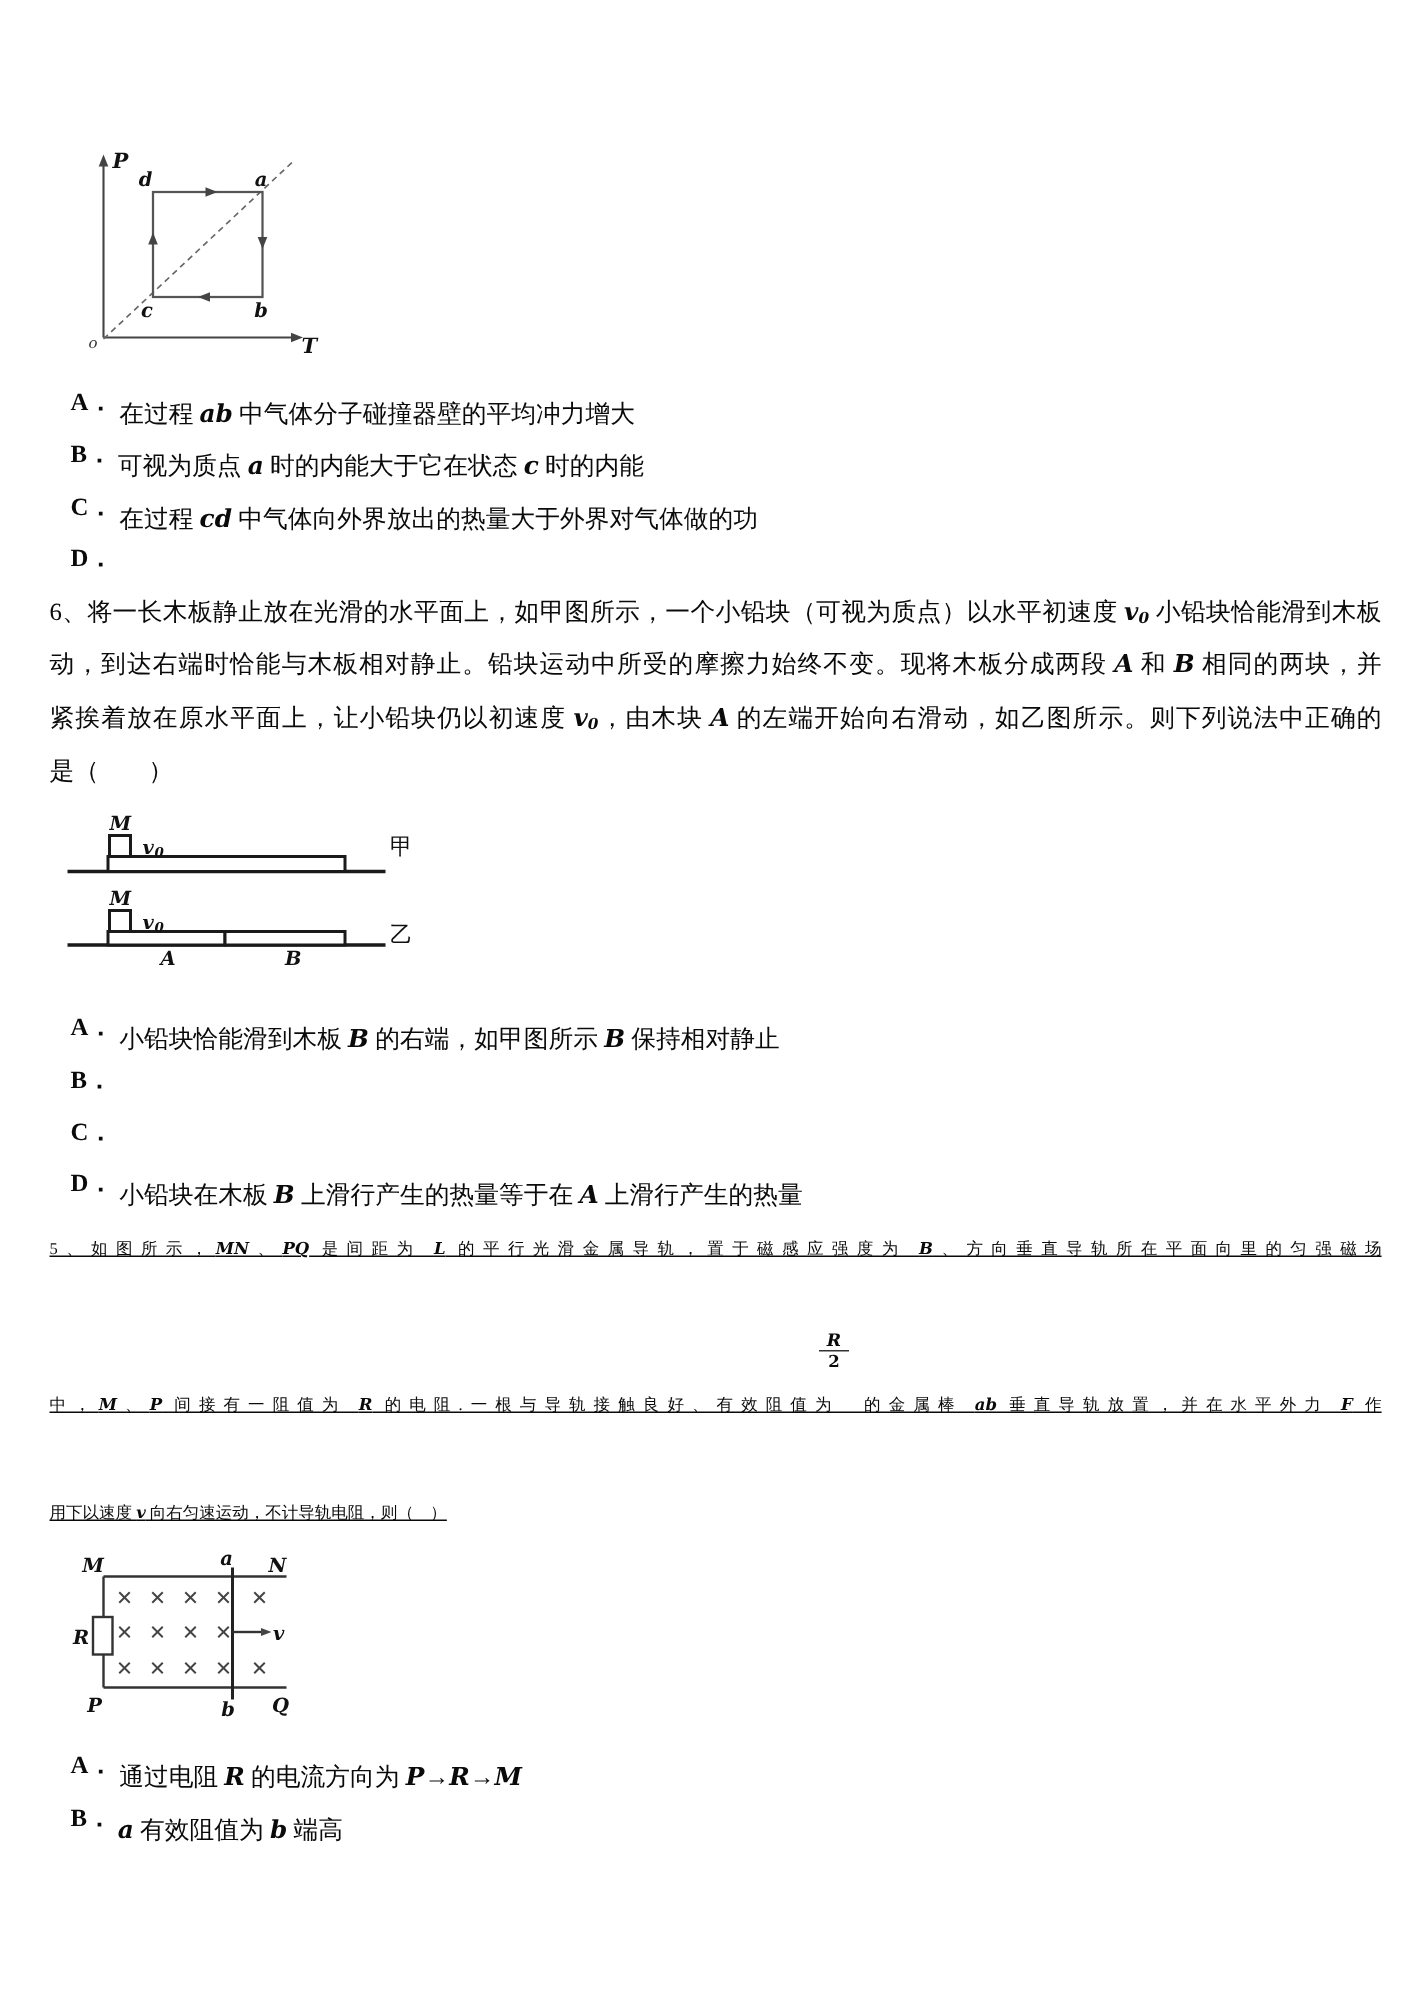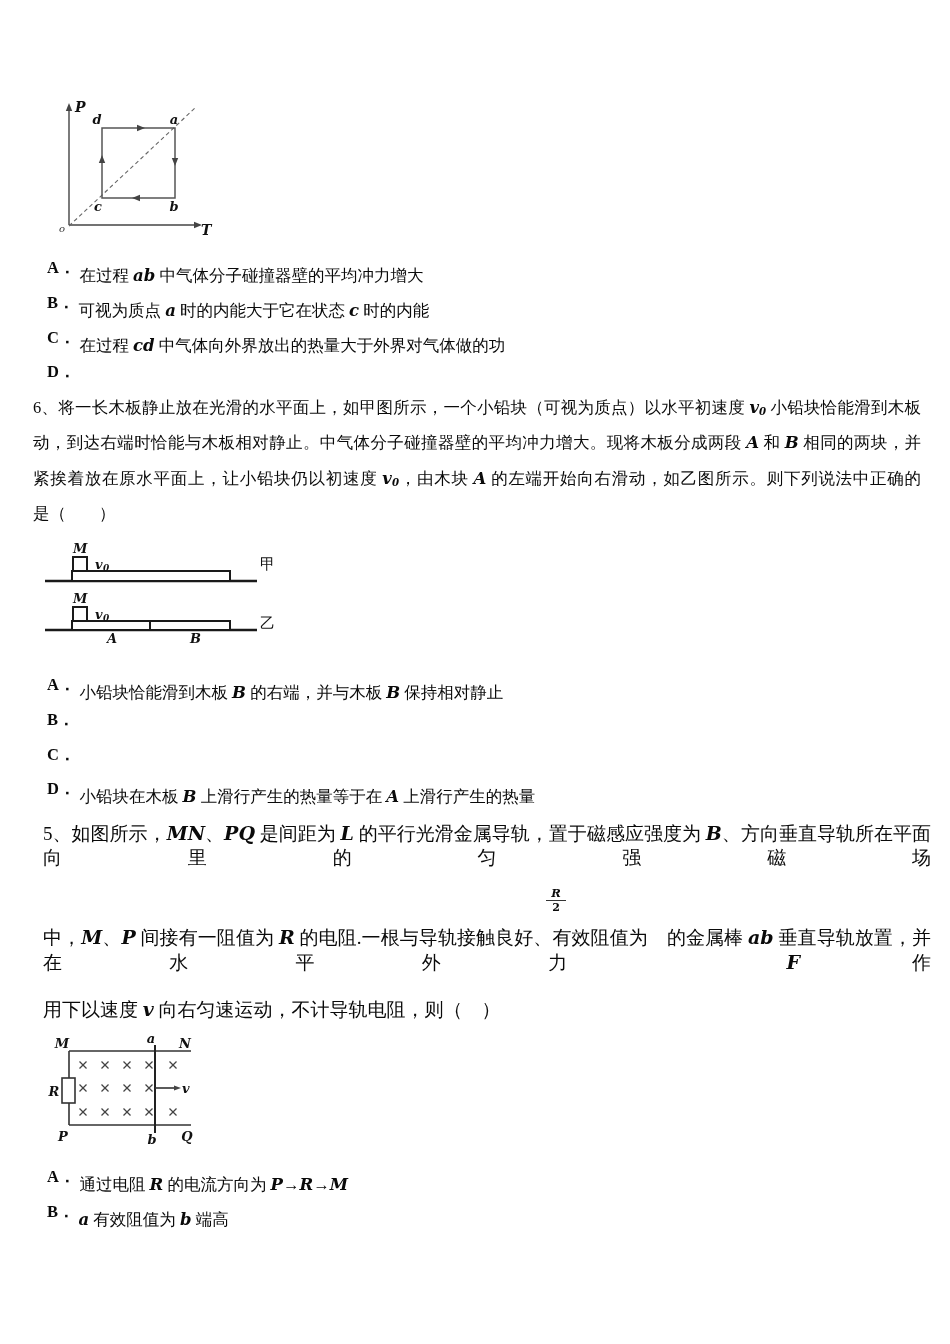--- a/index.html
+++ b/index.html
@@ -8,21 +8,21 @@
     width:950px; height:1344px;
     font-family:"Liberation Serif","DejaVu Serif",serif;
     color:#0a0a0a;
   }
   #page { position:relative; width:950px; height:1344px; background:#fff; overflow:hidden; }
 
   
   .para { position:absolute; left:33px; width:888px; font-size:16.5px; }
   .pl   { height:35.4px; line-height:35.4px; white-space:nowrap; }
   .jus  { text-align:justify; text-align-last:justify; white-space:normal; }
-  .sline{ position:absolute; left:43px; width:888px; font-size:19px; line-height:24px; }
+  .sline{ position:absolute; left:33px; width:888px; font-size:11px; line-height:24px;text-decoration:underline; }
 
   
   .opts { position:absolute; left:47px; }
   .opt-row { display:flex; align-items:center; height:34.7px; font-size:16.5px; }
   .opt-label { font-weight:bold; margin-right:4px; white-space:pre; }
   .opt-text { white-space:pre;margin-top:16px; }
 
   
   .seg-bi { font-style:italic; font-weight:bold; font-family:"DejaVu Serif","Liberation Serif",serif; }
   .seg-sub{ font-style:italic; font-weight:bold; font-size:0.62em; vertical-align:-0.22em;
@@ -91,21 +91,21 @@
       <span class="opt-label">C．</span>
       <span class="opt-text"><span>在过程 </span><span class="seg-bi">cd</span><span> 中气体向外界放出的热量大于外界对气体做的功</span></span>
     </div>
     <div class="opt-row">
       <span class="opt-label">D．</span>
     </div>
   </div>
 
   <div class="para" style="top:390px;">
     <div class="pl jus"><span>6、将一长木板静止放在光滑的水平面上，如甲图所示，一个小铅块（可视为质点）以水平初速度 </span><span class="seg-bi">v</span><span class="seg-sub">0</span><span> 小铅块恰能滑到木板</span></div>
-    <div class="pl jus"><span>动，到达右端时恰能与木板相对静止。中气体分子碰撞器壁的平均冲力增大。现将木板分成两段 </span><span class="seg-bi">A</span><span> 和 </span><span class="seg-bi">B</span><span> 相同的两块，并</span></div>
+    <div class="pl jus"><span>动，到达右端时恰能与木板相对静止。铅块运动中所受的摩擦力始终不变。现将木板分成两段 </span><span class="seg-bi">A</span><span> 和 </span><span class="seg-bi">B</span><span> 相同的两块，并</span></div>
     <div class="pl jus"><span>紧挨着放在原水平面上，让小铅块仍以初速度 </span><span class="seg-bi">v</span><span class="seg-sub">0</span><span>，由木块 </span><span class="seg-bi">A</span><span> 的左端开始向右滑动，如乙图所示。则下列说法中正确的</span></div>
     <div class="pl"><span>是（　　）</span></div>
   </div>
 
   <svg class="fig" style="left:45px; top:538px; width:235px; height:108px;" viewBox="0 0 235 108">
 
     <line class="thick" x1="0" y1="43" x2="212" y2="43"></line>
     <rect class="plank" x="27" y="33" width="158" height="10"></rect>
     <rect class="plank" x="28" y="19" width="14" height="14"></rect>
     <text class="t-it" x="28" y="15">M</text>
@@ -121,21 +121,21 @@
     <text class="t-it" x="50" y="81">v</text>
     <text class="t-sub" x="58" y="83">0</text>
     <text class="t-cjk" x="215" y="90">乙</text>
     <text class="t-it" x="62" y="105">A</text>
     <text class="t-it" x="145" y="105">B</text>
   </svg>
 
   <div class="opts" style="top:668px;">
     <div class="opt-row">
       <span class="opt-label">A．</span>
-      <span class="opt-text"><span>小铅块恰能滑到木板 </span><span class="seg-bi">B</span><span> 的右端，并与木板 </span><span class="seg-bi">B</span><span> 保持相对静止</span></span>
+      <span class="opt-text"><span>小铅块恰能滑到木板 </span><span class="seg-bi">B</span><span> 的右端，如甲图所示 </span><span class="seg-bi">B</span><span> 保持相对静止</span></span>
     </div>
     <div class="opt-row">
       <span class="opt-label">B．</span>
     </div>
     <div class="opt-row">
       <span class="opt-label">C．</span>
     </div>
     <div class="opt-row">
       <span class="opt-label">D．</span>
       <span class="opt-text"><span>小铅块在木板 </span><span class="seg-bi">B</span><span> 上滑行产生的热量等于在 </span><span class="seg-bi">A</span><span> 上滑行产生的热量</span></span>

